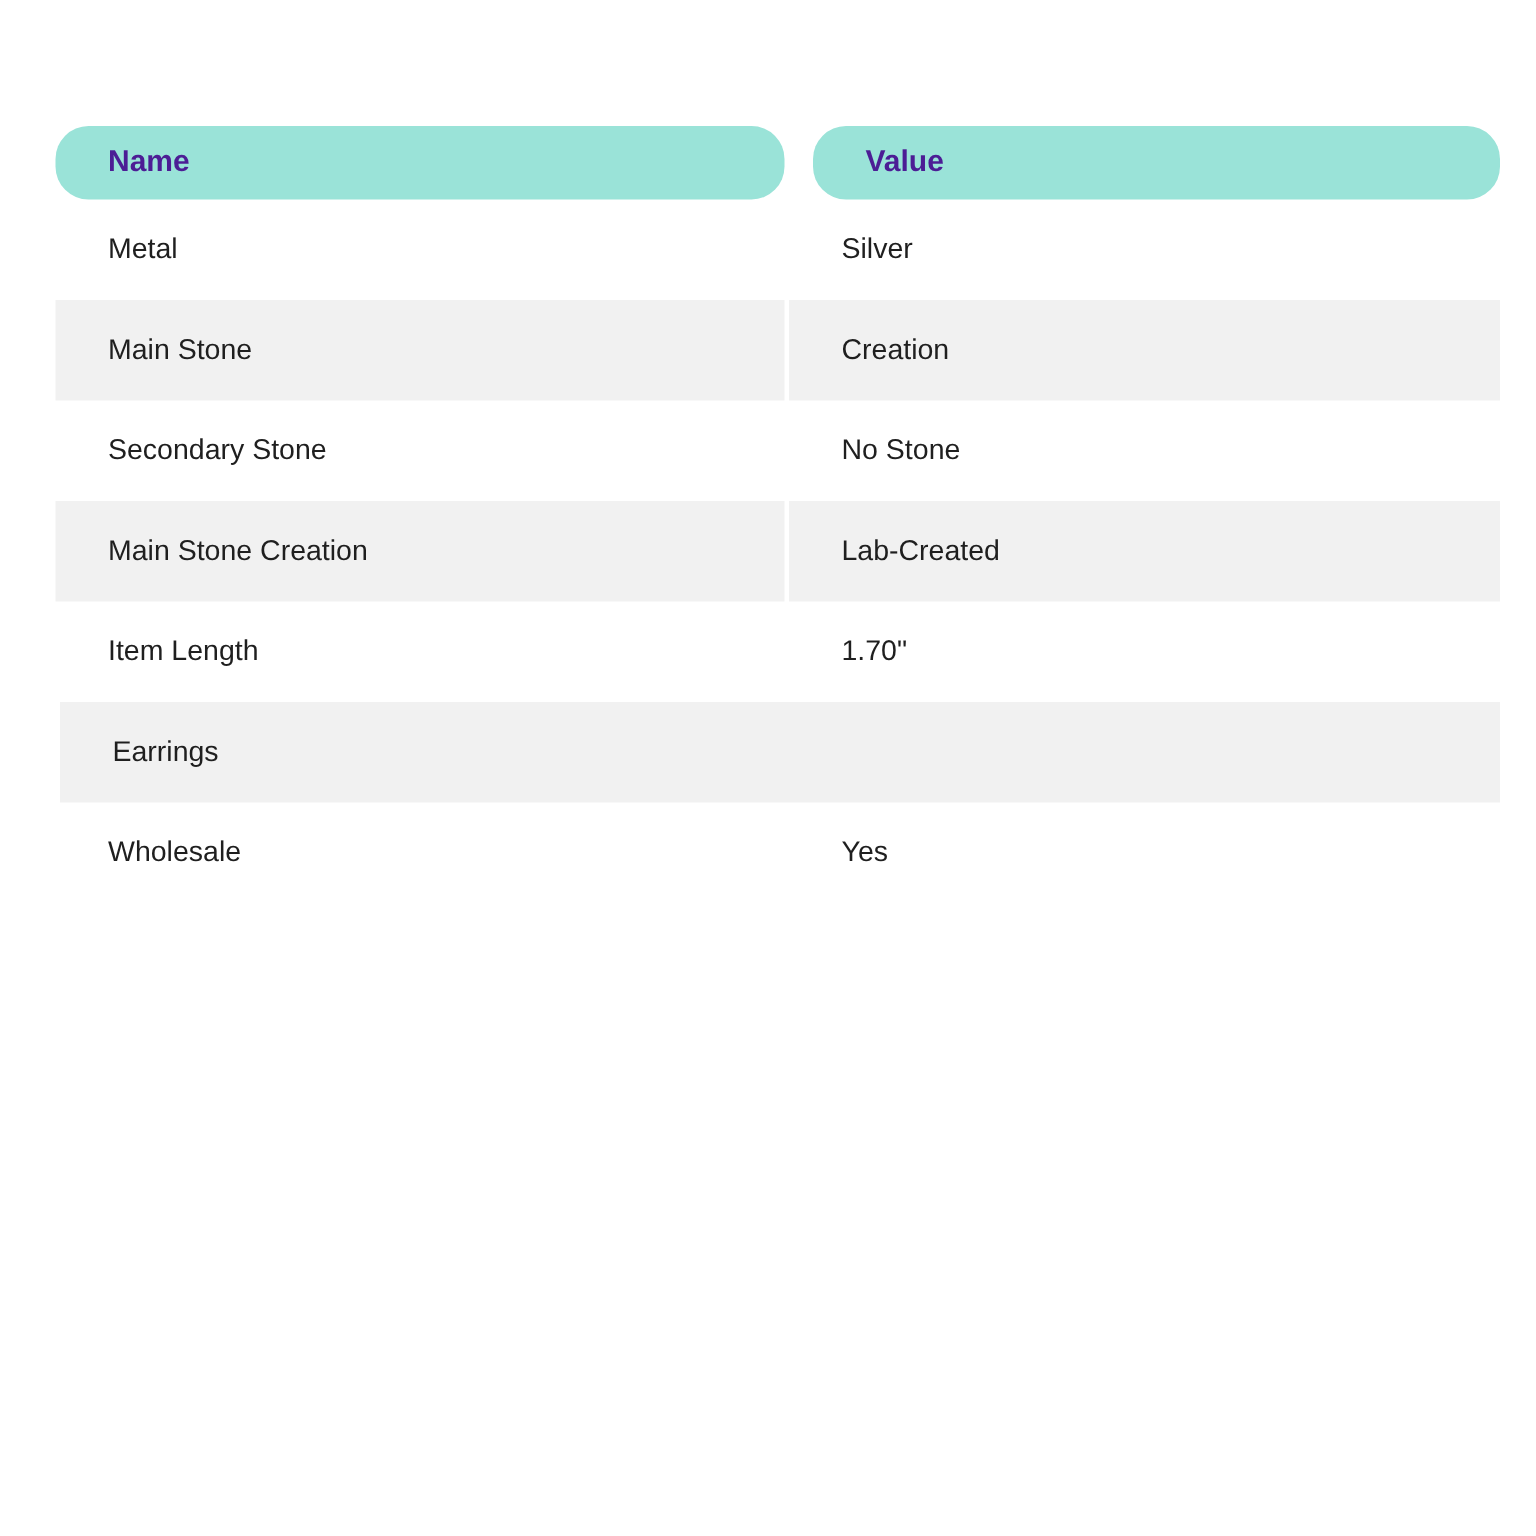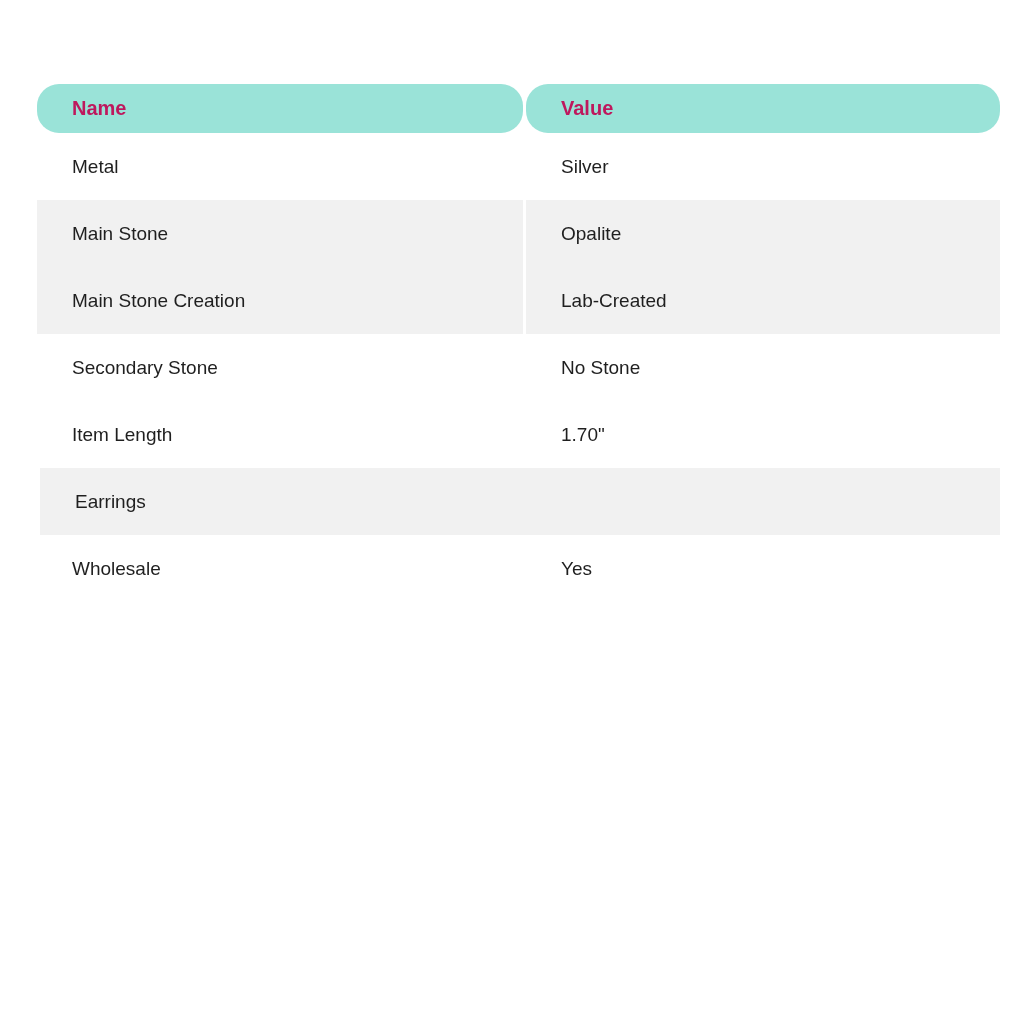--- a/index.html
+++ b/index.html
@@ -25,25 +25,25 @@
     display: flex;
     height: 49px;
   }
   .header-cell {
     background: var(--header-bg);
     display: flex;
     align-items: center;
     padding-left: 35px;
     font-size: 20px;
     font-weight: 700;
-    color: #be185d;
+    color: #4c1d95;
     border-radius: 22px;
   }
   .header-cell.col-name { width: 486px; }
-  .header-cell.col-value { flex: 1; }
+  .header-cell.col-value { flex: 1; margin-left: 16px; }
   .col-gap { width: 3px; background: transparent; }
   .body-row {
     display: flex;
     height: 67px;
   }
   .cell {
     display: flex;
     align-items: center;
     padding-left: 35px;
     font-size: 19px;
@@ -67,33 +67,33 @@
 
   <div class="body-row">
     <div class="cell col-name">Metal</div>
     <div class="col-gap"></div>
     <div class="cell col-value">Silver</div>
   </div>
 
   <div class="body-row alt">
     <div class="cell col-name">Main Stone</div>
     <div class="col-gap"></div>
-    <div class="cell col-value">Opalite</div>
+    <div class="cell col-value">Creation</div>
+  </div>
+
+  <div class="body-row">
+    <div class="cell col-name">Secondary Stone</div>
+    <div class="col-gap"></div>
+    <div class="cell col-value">No Stone</div>
   </div>
 
   <div class="body-row alt">
     <div class="cell col-name">Main Stone Creation</div>
     <div class="col-gap"></div>
     <div class="cell col-value">Lab-Created</div>
-  </div>
-
-  <div class="body-row">
-    <div class="cell col-name">Secondary Stone</div>
-    <div class="col-gap"></div>
-    <div class="cell col-value">No Stone</div>
   </div>
 
   <div class="body-row">
     <div class="cell col-name">Item Length</div>
     <div class="col-gap"></div>
     <div class="cell col-value">1.70"</div>
   </div>
 
   <div class="body-row alt">
     <div class="col-gap"></div>

